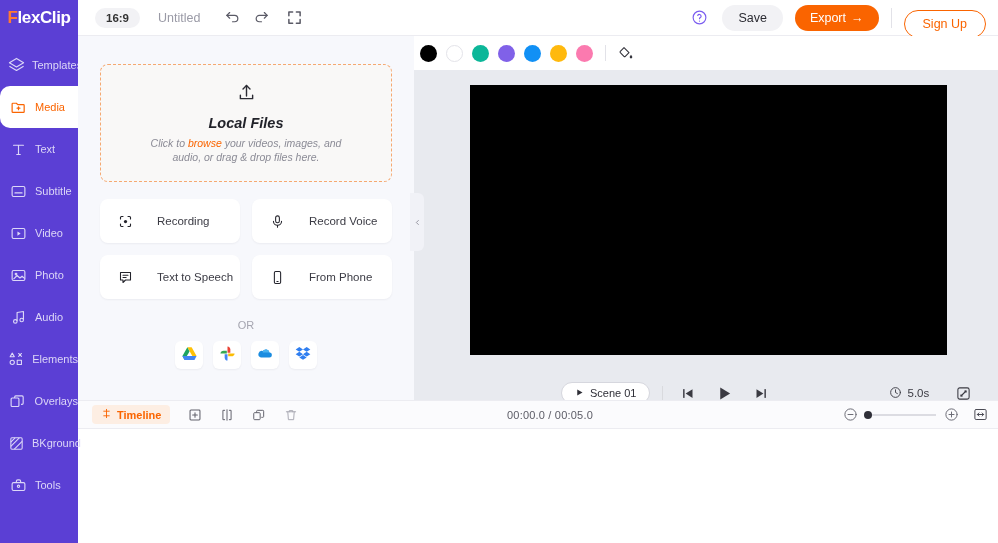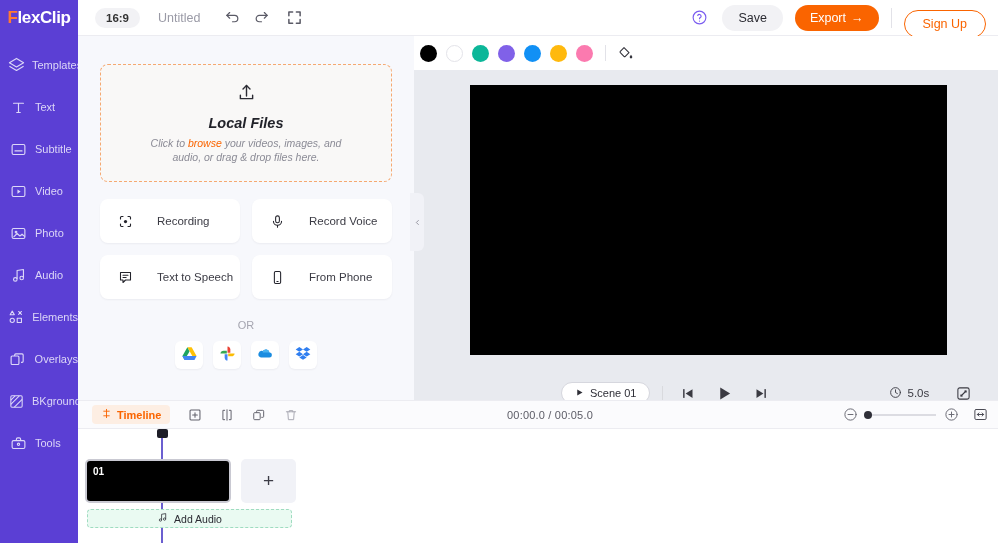--- a/index.html
+++ b/index.html
@@ -241,20 +241,29 @@
     <div class="nav-item">
       <span class="nav-ico">
           <svg width="17" height="17" viewBox="0 0 24 24" fill="none" stroke="currentColor" stroke-width="1.6" stroke-linejoin="round">
             <polygon points="12 2 22 8 12 14 2 8"></polygon>
             <polyline points="2 13 12 19 22 13"></polyline>
           </svg>
         </span>
       <span>Templates</span>
     </div>
 
+    <div class="nav-item active">
+      <span class="nav-ico">
+          <svg width="17" height="17" viewBox="0 0 24 24" fill="none" stroke="currentColor" stroke-width="1.7" stroke-linejoin="round">
+            <path d="M3 7a1 1 0 0 1 1-1h5l2 2h8a1 1 0 0 1 1 1v9a1 1 0 0 1-1 1H4a1 1 0 0 1-1-1z"></path>
+            <path d="M12 11v4M10 13h4" stroke-linecap="round"></path>
+          </svg>
+        </span>
+      <span>Media</span>
+    </div>
 
     <div class="nav-item">
       <span class="nav-ico">
           <svg width="17" height="17" viewBox="0 0 24 24" fill="none" stroke="currentColor" stroke-width="1.6" stroke-linecap="round">
             <path d="M5 6h14M12 6v13M9.5 19h5"></path>
           </svg>
         </span>
       <span>Text</span>
     </div>
 
@@ -567,34 +576,14 @@
         <svg width="15" height="15" viewBox="0 0 24 24" fill="none" stroke="currentColor" stroke-width="1.6" stroke-linecap="round" stroke-linejoin="round">
             <rect x="3" y="4" width="18" height="16" rx="2"></rect>
             <path d="M7 12h10"></path>
             <polyline points="9.5 9.5 7 12 9.5 14.5"></polyline>
             <polyline points="14.5 9.5 17 12 14.5 14.5"></polyline>
           </svg>
       </div>
     </div>
   </div>
 
-  <div id="track-area">
-    <div id="playhead-head"></div>
-    <div id="playhead-line"></div>
-
-    <div id="scene-row">
-      <div id="scene-clip">
-        <span id="scene-num">01</span>
-      </div>
-      <div id="add-scene-btn">+</div>
-    </div>
-
-    <div id="audio-track">
-      <span><svg width="11" height="11" viewBox="0 0 24 24" fill="none" stroke="currentColor" stroke-width="1.7" stroke-linejoin="round">
-            <path d="M10 17V5l9-1.5V15"></path>
-            <circle cx="7.5" cy="17.5" r="2.5"></circle>
-            <circle cx="16.5" cy="15.5" r="2.5"></circle>
-          </svg></span>
-      <span>Add Audio</span>
-    </div>
-  </div>
 
 </div>
 
 </body></html>

